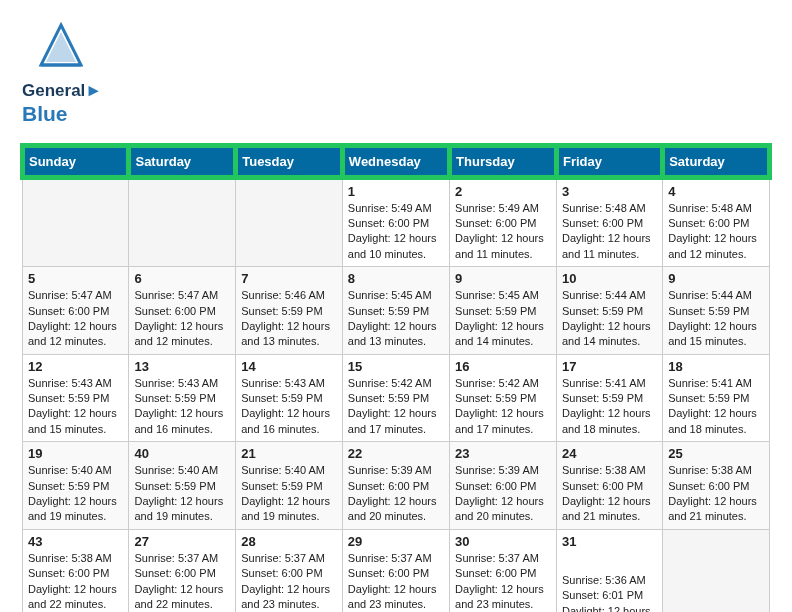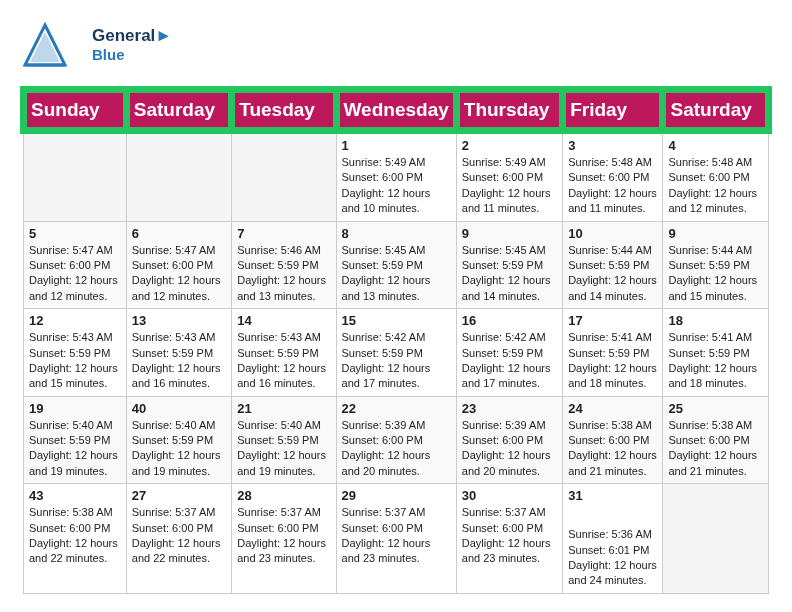--- a/index.html
+++ b/index.html
@@ -12,47 +12,48 @@
     }
     .header {
       display: flex;
       justify-content: space-between;
       align-items: flex-start;
       margin-bottom: 16px;
     }
     .logo {
       display: flex;
       align-items: center;
-      gap: 20px;
+      gap: 11px;
+      flex-direction: column;
     }
     .title-block {
       text-align: right;
     }
     .month-title {
       font-size: 36px;
       font-weight: 300;
       color: #1a1a1a;
     }
     .location {
       font-size: 15px;
       color: #333;
     }
     .calendar {
       width: 100%;
       border-collapse: collapse;
       border: 1px solid #ccc;
     }
     .calendar th {
-      background: #be185d;
+      background: #0369a1;
       color: #fff;
-      font-size: 19px;
+      font-size: 13px;
       font-weight: bold;
       padding: 6px 4px;
       text-align: left;
-      border: 7px solid #22c55e;
+      border: 5px solid #22c55e;
     }
     .calendar td {
       border: 1px solid #ccc;
       vertical-align: top;
       padding: 4px 5px;
       width: 108px;
       min-height: 80px;
       font-size: 11px;
       color: #222;
       background: #fff;
@@ -86,21 +87,21 @@
 
 <div class="header">
   <div class="logo">
 <svg width="50" height="50" viewBox="0 0 50 50">
   <polygon points="25,5 45,45 5,45" fill="none" stroke="#2979b8" stroke-width="3"></polygon>
   <polygon points="25,12 40,42 10,42" fill="#2979b8" opacity="0.3"></polygon>
   <line x1="5" y1="45" x2="45" y2="45" stroke="#2979b8" stroke-width="3"></line>
 </svg>
 <div style="display:flex;flex-direction:column;justify-content:center;margin-left:2px;">
   <div style="font-size:17px;font-weight:bold;color:#1a3a5c;line-height:1.2;">General<span style="color:#2979b8;">►</span></div>
-  <div style="font-size:15px;font-weight:bold;color:#2979b8;line-height:1.2;">Blue</div>
+  <div style="font-size:21px;font-weight:bold;color:#2979b8;line-height:1.2;">Blue</div>
 </div>
 </div>
   <div class="title-block">
     <div class="month-title"></div>
     <div class="location"></div>
   </div>
 </div>
 
 <table class="calendar">
   <thead>

